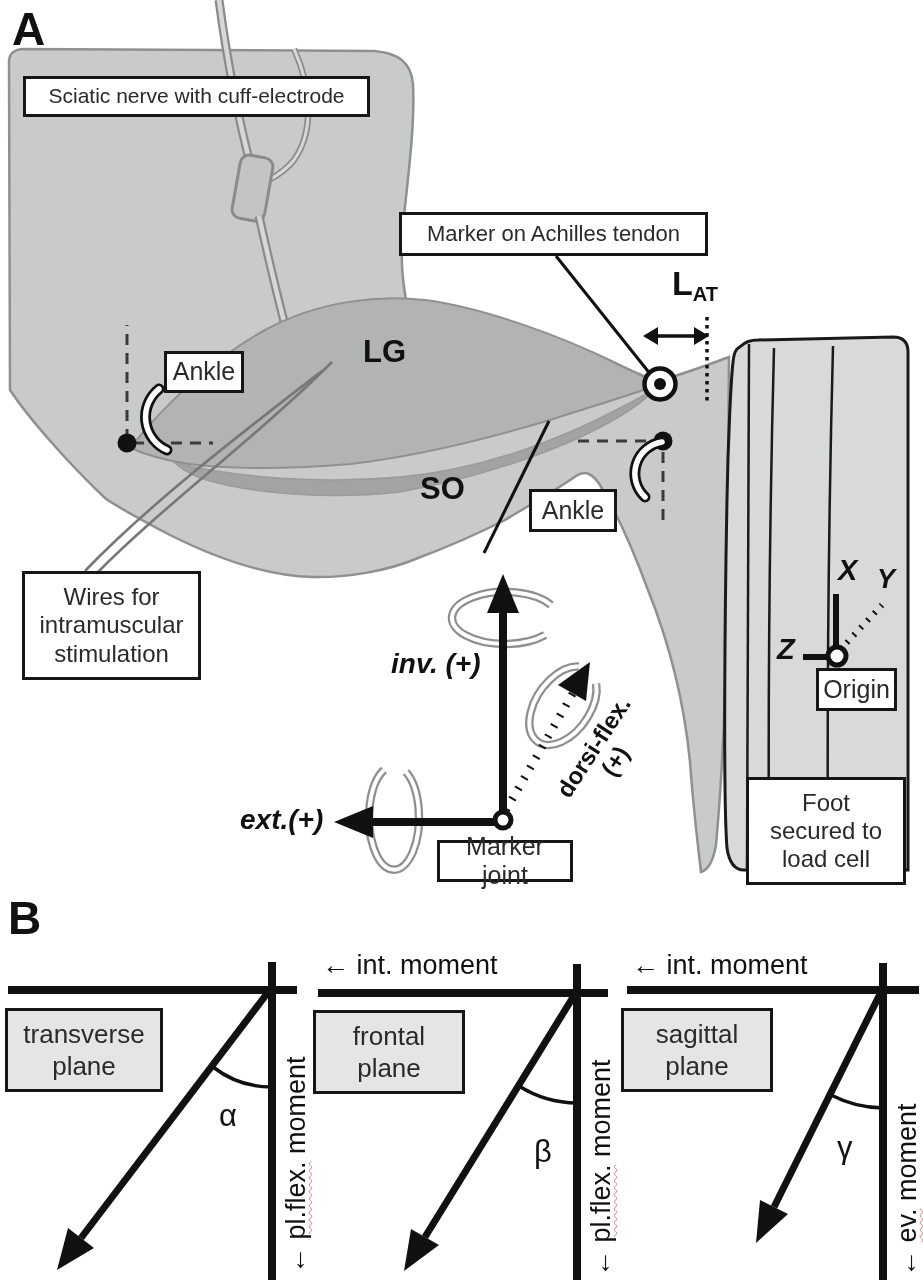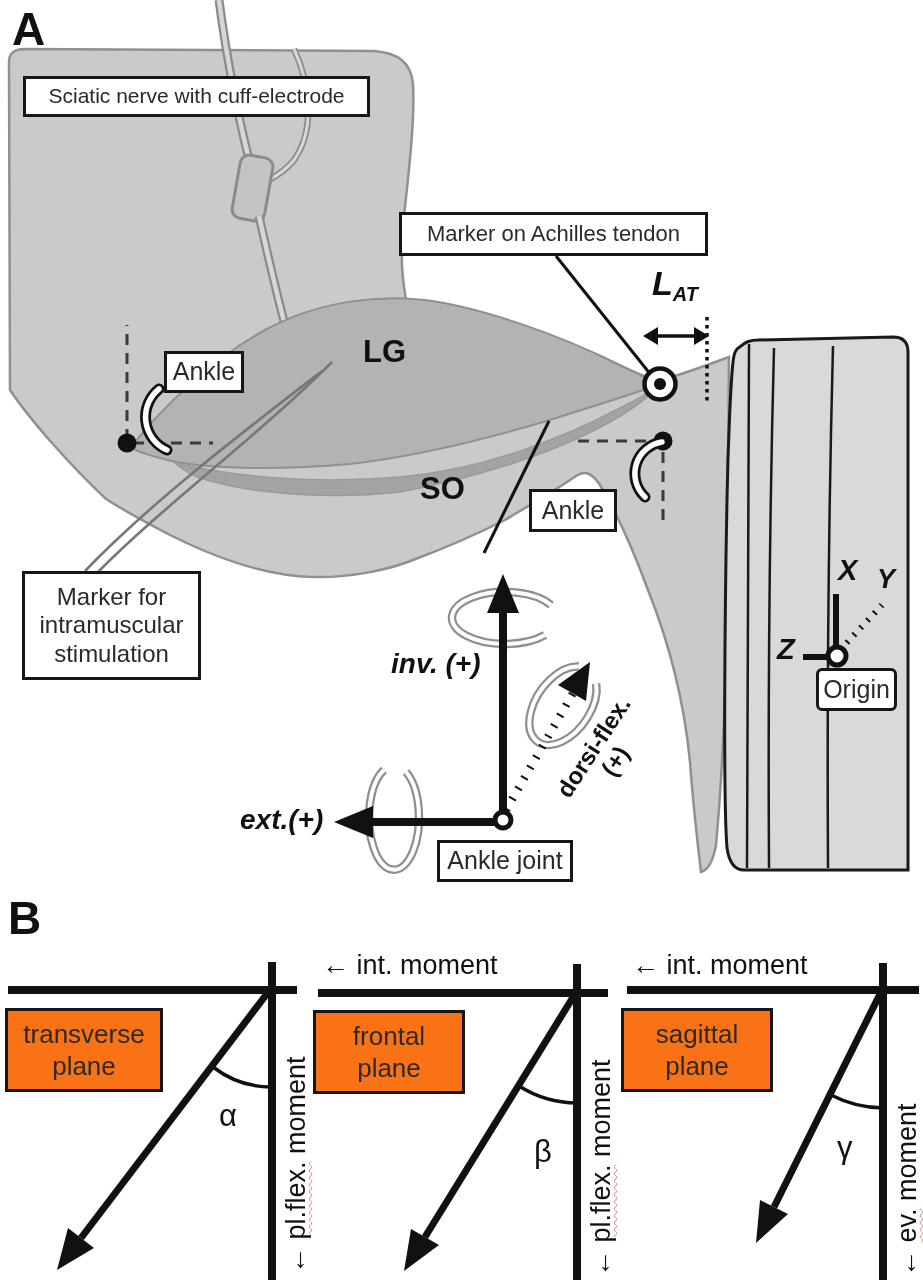--- a/index.html
+++ b/index.html
@@ -14,21 +14,21 @@
   .bold{font-weight:bold;}
   .bi{font-weight:bold;font-style:italic;}
   .rot-dorsi{transform:rotate(-57deg);transform-origin:center center;text-align:center;
         font-weight:bold;font-size:24px;line-height:1.1;white-space:pre-line;}
   .vtext{position:absolute;transform:rotate(-90deg);transform-origin:left top;
         font-size:27px;white-space:nowrap;z-index:6;color:#111;}
   .sq{text-decoration-line:underline;text-decoration-style:wavy;
       text-decoration-color:#e08080;text-decoration-thickness:1px;text-underline-offset:3px;}
   .toplabel{position:absolute;font-size:27px;z-index:6;color:#111;white-space:nowrap;}
   .greek{position:absolute;font-size:31px;z-index:6;color:#111;}
-  .planebox{position:absolute;background:#f97316;border:3px solid #161616;display:flex;
+  .planebox{position:absolute;background:#e5e5e5;border:3px solid #161616;display:flex;
         align-items:center;justify-content:center;text-align:center;font-size:26px;
         line-height:1.25;white-space:pre-line;z-index:6;color:#2a2a2a;}
   .lat{position:absolute;z-index:6;font-weight:bold;color:#111;}
   .lat .big{font-size:34px;}
   .lat .sub{font-size:20px;vertical-align:-6px;}
 </style>
 </head>
 <body>
 
 <div class="page">
@@ -128,45 +128,48 @@
   <div class="lbox" style="left:399px;top:212px;width:303px;height:38px;font-size:22px;">Marker on Achilles tendon</div>
 
   <div class="lbox" style="left:23px;top:76px;width:341px;height:35px;font-size:21px;">Sciatic nerve with cuff-electrode</div>
 
   <div class="lbox" style="left:164px;top:351px;width:74px;height:36px;font-size:25px;">Ankle</div>
 
   <div class="freetext bold" style="left:363px;top:334px;font-size:31px;">LG</div>
 
   <div class="freetext bold" style="left:420px;top:471px;font-size:31px;">SO</div>
 
-  <div class="lat" style="left:652px;top:264px;font-style:italic;">
+  <div class="lat" style="left:672px;top:264px;">
     <span class="big">L</span><span class="sub">AT</span>
   </div>
 
-  <div class="lbox" style="left:22px;top:571px;width:173px;height:103px;font-size:24px;">Marker for
+  <div class="lbox" style="left:22px;top:571px;width:173px;height:103px;font-size:24px;">Wires for
 intramuscular
 stimulation</div>
 
   <div class="lbox" style="left:529px;top:489px;width:82px;height:37px;font-size:25px;">Ankle</div>
 
   <div class="freetext bi" style="left:391px;top:648px;font-size:28px;">inv. (+)</div>
 
   <div class="freetext bi" style="left:240px;top:804px;font-size:28px;">ext.(+)</div>
 
   <div class="freetext rot-dorsi" style="left:520px;top:728px;width:170px;">dorsi-flex.
 (+)</div>
 
-  <div class="lbox" style="left:437px;top:840px;width:130px;height:36px;font-size:25px;border-width:3.5px;">Ankle joint</div>
+  <div class="lbox" style="left:437px;top:840px;width:130px;height:36px;font-size:25px;border-width:3.5px;">Marker joint</div>
 
   <div class="freetext bi" style="left:838px;top:554px;font-size:29px;">X</div>
   <div class="freetext bi" style="left:877px;top:564px;font-size:27px;">Y</div>
   <div class="freetext bi" style="left:777px;top:633px;font-size:29px;">Z</div>
 
-  <div class="lbox" style="left:816px;top:668px;width:75px;height:37px;font-size:25px;border-radius:6px;">Origin</div>
-
+  <div class="lbox" style="left:816px;top:668px;width:75px;height:37px;font-size:25px;">Origin</div>
+
+  <div class="lbox" style="left:746px;top:777px;width:154px;height:102px;font-size:24px;">Foot
+secured to
+load cell</div>
 
   <svg width="923" height="390" viewBox="0 0 923 390" style="top:890px;">
 
     <line x1="8" y1="100" x2="297" y2="100" stroke="#111" stroke-width="8"></line>
     <line x1="272" y1="72" x2="272" y2="390" stroke="#111" stroke-width="8"></line>
     <line x1="269" y1="101" x2="81" y2="348" stroke="#111" stroke-width="7"></line>
     <polygon points="57,380 68,338 94,358" fill="#111"></polygon>
     <path d="M 213,177 A 95,95 0 0 0 271,197" fill="none" stroke="#111" stroke-width="3.5"></path>
 
     <line x1="318" y1="103" x2="608" y2="103" stroke="#111" stroke-width="8"></line>

